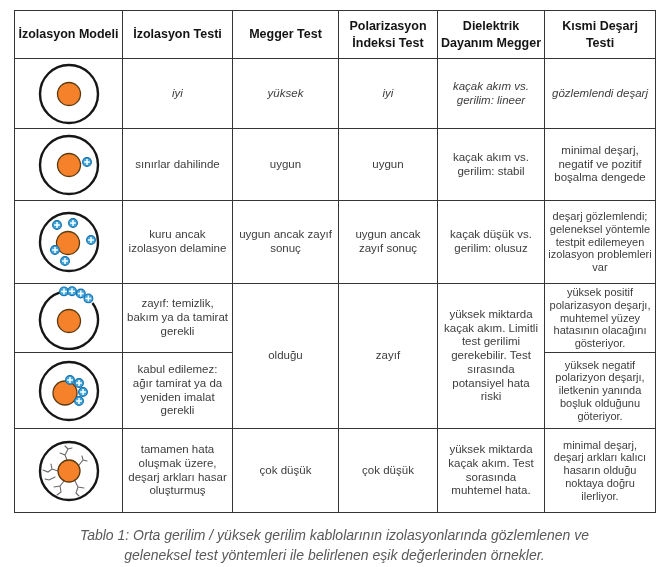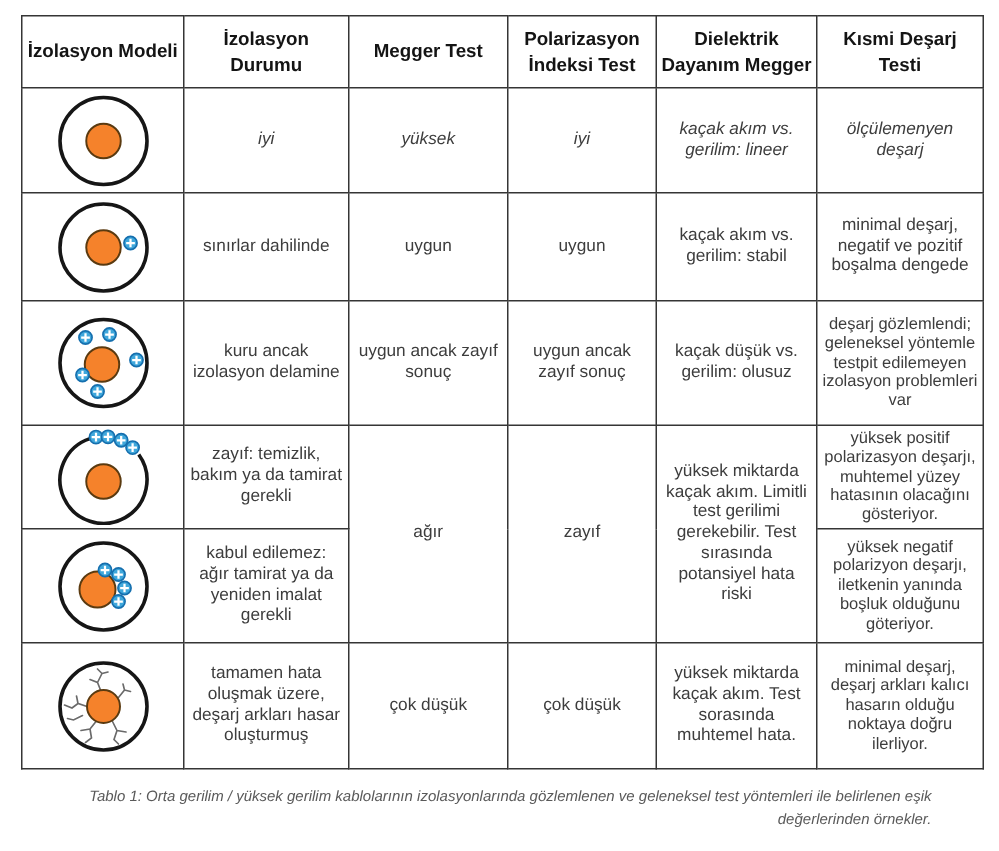--- a/index.html
+++ b/index.html
@@ -21,60 +21,60 @@
   tr.r1{height:70px;font-style:italic;}
   tr.r2{height:72px;}
   tr.r3{height:83px;}
   tr.r4{height:69px;}
   tr.r5{height:76px;}
   tr.r6{height:84px;}
   td.model-cell{padding:1px;}
   td.model-cell svg{display:block;margin:0 auto;}
   td.tight{font-size:11px;line-height:1.16;padding:1px 2px;margin-left:48px;}
   .caption{
-    margin-top:12px;width:641px;text-align:right;
-    font-style:italic;color:#595959;font-size:10px;line-height:1.45;
+    margin-top:12px;width:641px;text-align:center;
+    font-style:italic;color:#595959;font-size:14px;line-height:1.45;
     padding:0 34px;box-sizing:border-box;
   }
 </style>
 </head>
 <body>
 
 <div class="table-wrap">
   <table class="grid">
     <colgroup>
       <col style="width:108px">
         <col style="width:110px">
         <col style="width:106px">
       <col style="width:99px">
         <col style="width:107px">
         <col style="width:111px">
     </colgroup>
     <tbody>
         <tr class="rh">
       <th>İzolasyon Modeli</th>
-      <th>İzolasyon Durumu</th>
+      <th>İzolasyon Testi</th>
       <th>Megger Test</th>
       <th>Polarizasyon İndeksi Test</th>
       <th>Dielektrik Dayanım Megger</th>
       <th>Kısmi Deşarj Testi</th>
     </tr>
 
     <tr class="r1">
       <td class="model-cell">
             <svg width="78" height="64" viewBox="0 0 76 64">
               <circle cx="38" cy="32" r="29" fill="none" stroke="#161616" stroke-width="2.4"></circle>
               <circle cx="38" cy="32" r="11.5" fill="#F5822B" stroke="#5a3a10" stroke-width="1.3"></circle>
             </svg>
           </td>
       <td>iyi</td>
       <td>yüksek</td>
       <td>iyi</td>
       <td>kaçak akım vs. gerilim: lineer</td>
-      <td>ölçülemenyen deşarj</td>
+      <td>gözlemlendi deşarj</td>
     </tr>
 
     <tr class="r2">
       <td class="model-cell">
             <svg width="78" height="64" viewBox="0 0 76 64">
               <circle cx="38" cy="32" r="29" fill="none" stroke="#161616" stroke-width="2.4"></circle>
               <circle cx="38" cy="32" r="11.5" fill="#F5822B" stroke="#5a3a10" stroke-width="1.3"></circle>
               <circle cx="56" cy="29" r="4.4" fill="#3FA7DB" stroke="#156FAE" stroke-width="1.1"></circle>
               <path d="M 53.1 29 H 58.9 M 56 26.1 V 31.9" stroke="#ffffff" stroke-width="1.5" fill="none"></path>
             </svg>
@@ -119,21 +119,21 @@
               <path d="M 30.1 5.4 H 35.9 M 33 2.5000000000000004 V 8.3" stroke="#ffffff" stroke-width="1.5" fill="none"></path>
               <circle cx="41" cy="5.2" r="4.4" fill="#3FA7DB" stroke="#156FAE" stroke-width="1.1"></circle>
               <path d="M 38.1 5.2 H 43.9 M 41 2.3000000000000003 V 8.1" stroke="#ffffff" stroke-width="1.5" fill="none"></path>
               <circle cx="49.8" cy="7.5" r="4.4" fill="#3FA7DB" stroke="#156FAE" stroke-width="1.1"></circle>
               <path d="M 46.9 7.5 H 52.699999999999996 M 49.8 4.6 V 10.4" stroke="#ffffff" stroke-width="1.5" fill="none"></path>
               <circle cx="57.4" cy="12.4" r="4.4" fill="#3FA7DB" stroke="#156FAE" stroke-width="1.1"></circle>
               <path d="M 54.5 12.4 H 60.3 M 57.4 9.5 V 15.3" stroke="#ffffff" stroke-width="1.5" fill="none"></path>
             </svg>
           </td>
       <td>zayıf: temizlik, bakım ya da tamirat gerekli</td>
-      <td rowspan="2">ağır</td>
+      <td rowspan="2">olduğu</td>
       <td rowspan="2">zayıf</td>
       <td rowspan="2">yüksek miktarda kaçak akım. Limitli test gerilimi gerekebilir. Test sırasında potansiyel hata riski</td>
       <td class="tight">yüksek positif polarizasyon deşarjı, muhtemel yüzey hatasının olacağını gösteriyor.</td>
     </tr>
 
     <tr class="r5">
       <td class="model-cell">
             <svg width="78" height="64" viewBox="0 0 76 64">
               <circle cx="38" cy="32" r="29" fill="none" stroke="#161616" stroke-width="2.4"></circle>
               <circle cx="34" cy="34" r="12" fill="#F5822B" stroke="#5a3a10" stroke-width="1.3"></circle>

